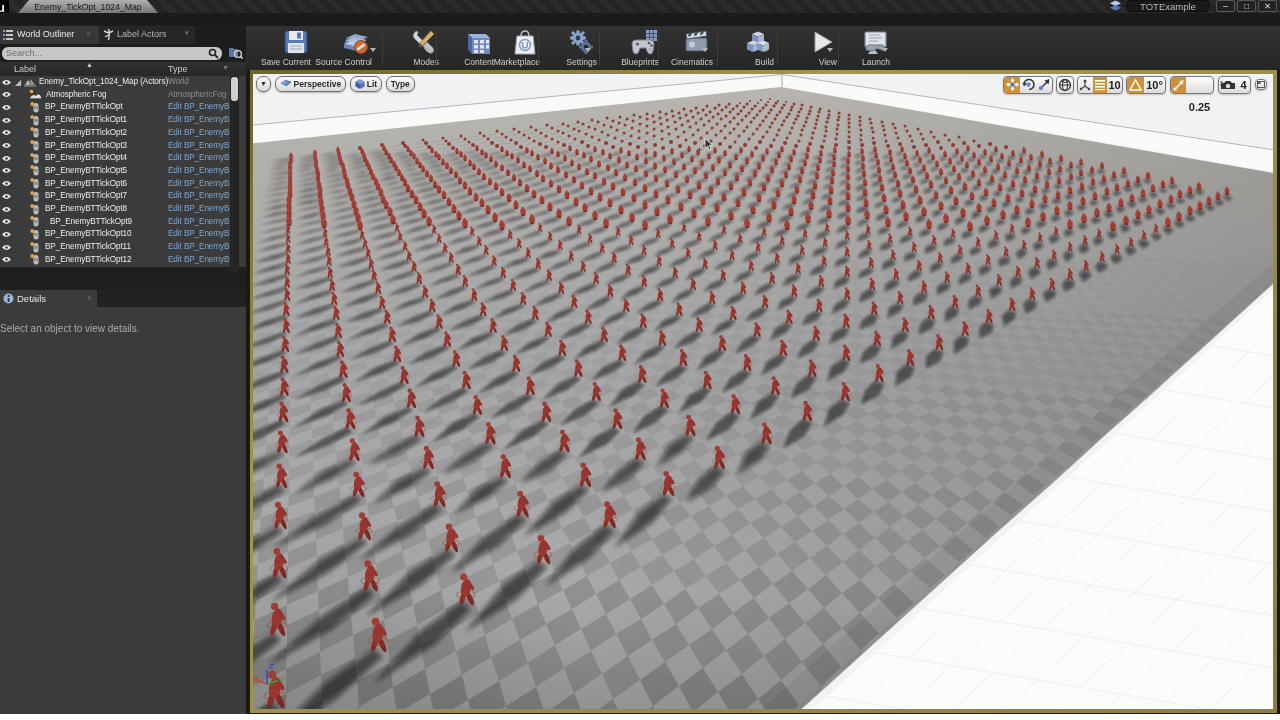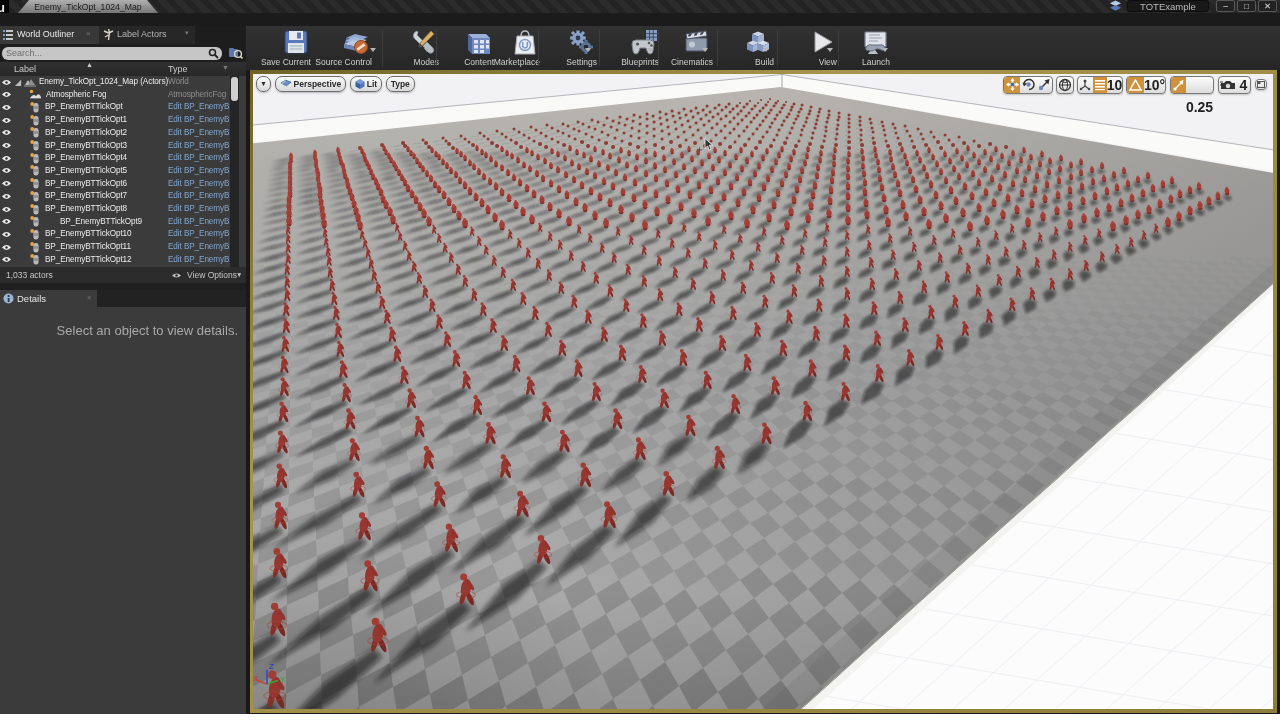--- a/index.html
+++ b/index.html
@@ -27,39 +27,39 @@
 .row .lab{position:absolute;top:1.5px;white-space:nowrap}
 .row .typ{position:absolute;left:168px;top:1.5px;color:#8e8e8e;white-space:nowrap}
 .row .edit{position:absolute;left:168px;top:1.5px;color:#7fa5cf;white-space:nowrap;width:63px;overflow:hidden}
 .sb{position:absolute;left:230px;top:50px;width:9px;height:196px;background:#242424}
 .sbth{position:absolute;left:1px;top:1px;width:7px;height:24px;background:#cfcfcf;border-radius:3px}
 .foot{position:absolute;left:0;top:241px;width:246px;height:16px;background:#2c2c2c;color:#c5c5c5;font-size:8.5px}
 .dgap{position:absolute;left:0;top:257px;width:246px;height:6.5px;background:#1f1f1f}
 .dtabs{position:absolute;left:0;top:263.5px;width:246px;height:17.5px;background:#222}
 .dtab{position:absolute;left:0;top:0;width:97px;height:17.5px;background:#3b3b3b;color:#e4e4e4;font-size:9.5px}
 .dbody{position:absolute;left:0;top:281px;width:246px;height:407px;background:#3b3b3b}
-.dbody .msg{position:absolute;left:0;top:16px;width:238px;text-align:right;color:#a9a9a9;font-size:13px}
+.dbody .msg{position:absolute;left:0;top:16px;width:238px;text-align:left;color:#a9a9a9;font-size:10px}
 .eye{display:inline-block;width:9px;height:9px}
 
 .tb{position:absolute;left:246px;top:26px;width:1034px;height:43.5px;background:linear-gradient(#323232,#262626)}
 .tbtn{position:absolute;top:2px;text-align:right;color:#cfcfcf;font-size:8.5px}
 .tbtn .ic{margin:0 auto}
 .tsep{position:absolute;top:4px;width:1px;height:36px;background:#1a1a1a;border-right:1px solid #3d3d3d}
 .tcar{position:absolute;top:22px;width:0;height:0;border-left:3.5px solid transparent;border-right:3.5px solid transparent;border-top:4px solid #b5b5b5}
 
 .vp{position:absolute;left:246px;top:69.5px;width:1034px;height:644px;background:#191919}
 .vpb{position:absolute;left:250px;top:69.5px;width:1027px;height:643.5px;background:linear-gradient(145deg,#6e6325,#a6964c 30%,#8d7d3a)}
 .scene{position:absolute;left:253px;top:73.5px;width:1020px;height:635.5px;overflow:hidden;background:#f2f2f4}
 
 .vbtns{position:absolute;left:256px;top:75.5px;display:flex;gap:3.5px;z-index:5}
 .vbtn{height:16px;background:linear-gradient(#fbfbfb,#d9d9d9);border:1px solid #6e6e6e;border-radius:7px;color:#2a2a2a;font-size:8.5px;font-weight:bold;line-height:14px;padding:0 4px;box-shadow:0 1px 2px rgba(0,0,0,.25)}
 .vtr{position:absolute;top:75.5px;height:18px;z-index:5;border-radius:4px;background:linear-gradient(#fdfdfd,#dcdcdc);border:1px solid #787878;box-shadow:0 1px 2px rgba(0,0,0,.2);display:flex;align-items:center}
 .vseg{height:16px;display:flex;align-items:center;justify-content:center}
 .vseg.on{background:#cf9139}
-.vtxt{font-size:14px;font-weight:bold;color:#222;padding:0 5px}
+.vtxt{font-size:11px;font-weight:bold;color:#222;padding:0 5px}
 </style></head><body>
 <div class="app">
 
   <div class="tbar"></div>
   <div class="logo" style="position:absolute;left:0;top:0;width:9px;height:13px;background:#000;overflow:hidden"><span style="color:#eee;font-size:13px;font-weight:bold;position:relative;left:-3px;top:-2px">u</span></div>
   <div class="tab1">Enemy_TickOpt_1024_Map</div>
   <svg class="flagicon" viewBox="0 0 14 12">
       <path d="M7 0 L13 3 L7 6 L1 3Z" fill="#b8cce8"></path>
       <path d="M7 5 L13 8 L7 11 L1 8Z" fill="#5577b5"></path>
     </svg>
@@ -254,21 +254,21 @@
         <div class="row" style="top:139.7px">
           <svg class="eye" style="position:absolute;left:2px;top:2px" viewBox="0 0 12 9">
             <path d="M0 4.5 Q6 -2 12 4.5 Q6 11 0 4.5Z" fill="#ebebeb"></path>
             <circle cx="6" cy="4.5" r="1.6" fill="#2c2c38"></circle>
           </svg>
           <svg style="position:absolute;left:30px;top:1px" width="10" height="11" viewBox="0 0 10 11">
             <circle cx="2.2" cy="2" r="1.9" fill="#e8a33d"></circle>
             <rect x="3.5" y="1" width="5" height="9.5" rx="2.2" fill="#b9b9b9"></rect>
             <rect x="3.5" y="4.2" width="5" height="2.6" fill="#8f8f8f"></rect>
           </svg>
-          <span class="lab" style="left:60px">BP_EnemyBTTickOpt9</span>
+          <span class="lab" style="left:50px">BP_EnemyBTTickOpt9</span>
           <span class="edit">Edit BP_EnemyB</span>
         </div>
         <div class="row" style="top:152.4px">
           <svg class="eye" style="position:absolute;left:2px;top:2px" viewBox="0 0 12 9">
             <path d="M0 4.5 Q6 -2 12 4.5 Q6 11 0 4.5Z" fill="#ebebeb"></path>
             <circle cx="6" cy="4.5" r="1.6" fill="#2c2c38"></circle>
           </svg>
           <svg style="position:absolute;left:30px;top:1px" width="10" height="11" viewBox="0 0 10 11">
             <circle cx="2.2" cy="2" r="1.9" fill="#e8a33d"></circle>
             <rect x="3.5" y="1" width="5" height="9.5" rx="2.2" fill="#b9b9b9"></rect>
@@ -299,29 +299,20 @@
             <circle cx="2.2" cy="2" r="1.9" fill="#e8a33d"></circle>
             <rect x="3.5" y="1" width="5" height="9.5" rx="2.2" fill="#b9b9b9"></rect>
             <rect x="3.5" y="4.2" width="5" height="2.6" fill="#8f8f8f"></rect>
           </svg>
           <span class="lab" style="left:45px">BP_EnemyBTTickOpt12</span>
           <span class="edit">Edit BP_EnemyB</span>
         </div>
       </div>
     <div class="sb">
         <div class="sbth"></div>
-      </div>
-    <div class="foot">
-        <span style="position:absolute;left:6px;top:3px">1,033 actors</span>
-        <svg class="eye" style="position:absolute;left:172px;top:4px" viewBox="0 0 12 8">
-          <path d="M0 4 Q6 -1.5 12 4 Q6 9.5 0 4Z" fill="#c5c5c5"></path>
-          <circle cx="6" cy="4" r="1.7" fill="#2c2c2c"></circle>
-        </svg>
-        <span style="position:absolute;left:187px;top:3px">View Options</span>
-        <span style="position:absolute;left:236px;top:4px;font-size:6.5px">▼</span>
       </div>
     <div class="dgap"></div>
     <div class="dtabs">
         <div class="dtab">
           <svg style="position:absolute;left:3px;top:3px" width="11" height="11" viewBox="0 0 11 11">
             <circle cx="5.5" cy="5.5" r="5" fill="#9db6cf"></circle>
             <rect x="4.7" y="2" width="1.8" height="2" fill="#23364a"></rect>
             <rect x="4.7" y="5" width="1.8" height="4" fill="#23364a"></rect>
           </svg>
           <span style="position:absolute;left:17px;top:3.5px">Details</span>

